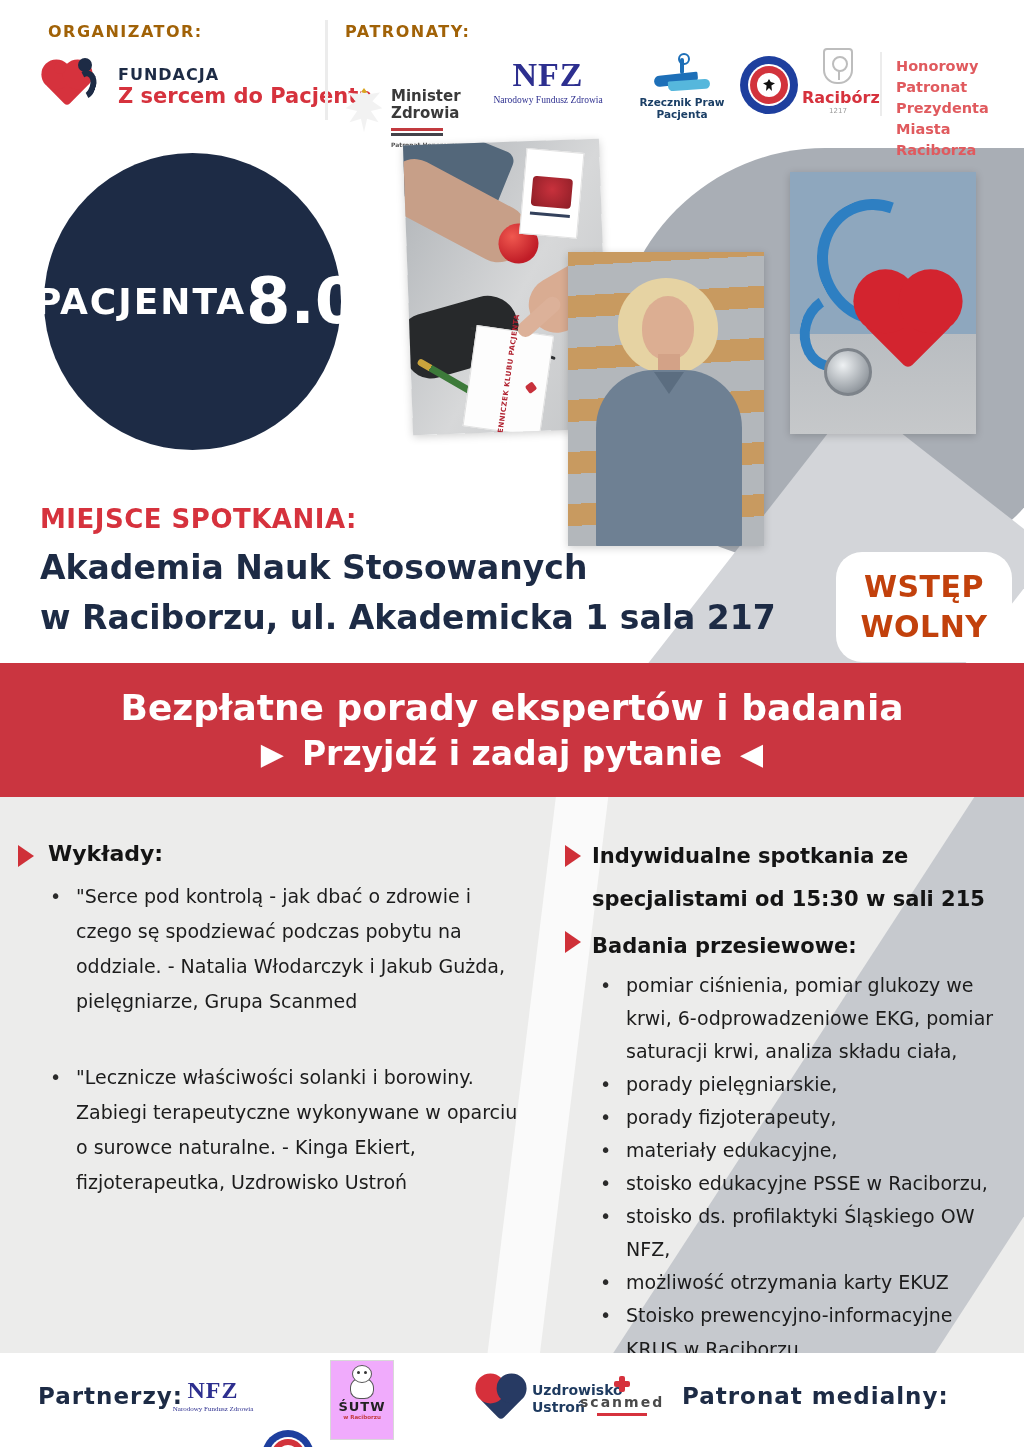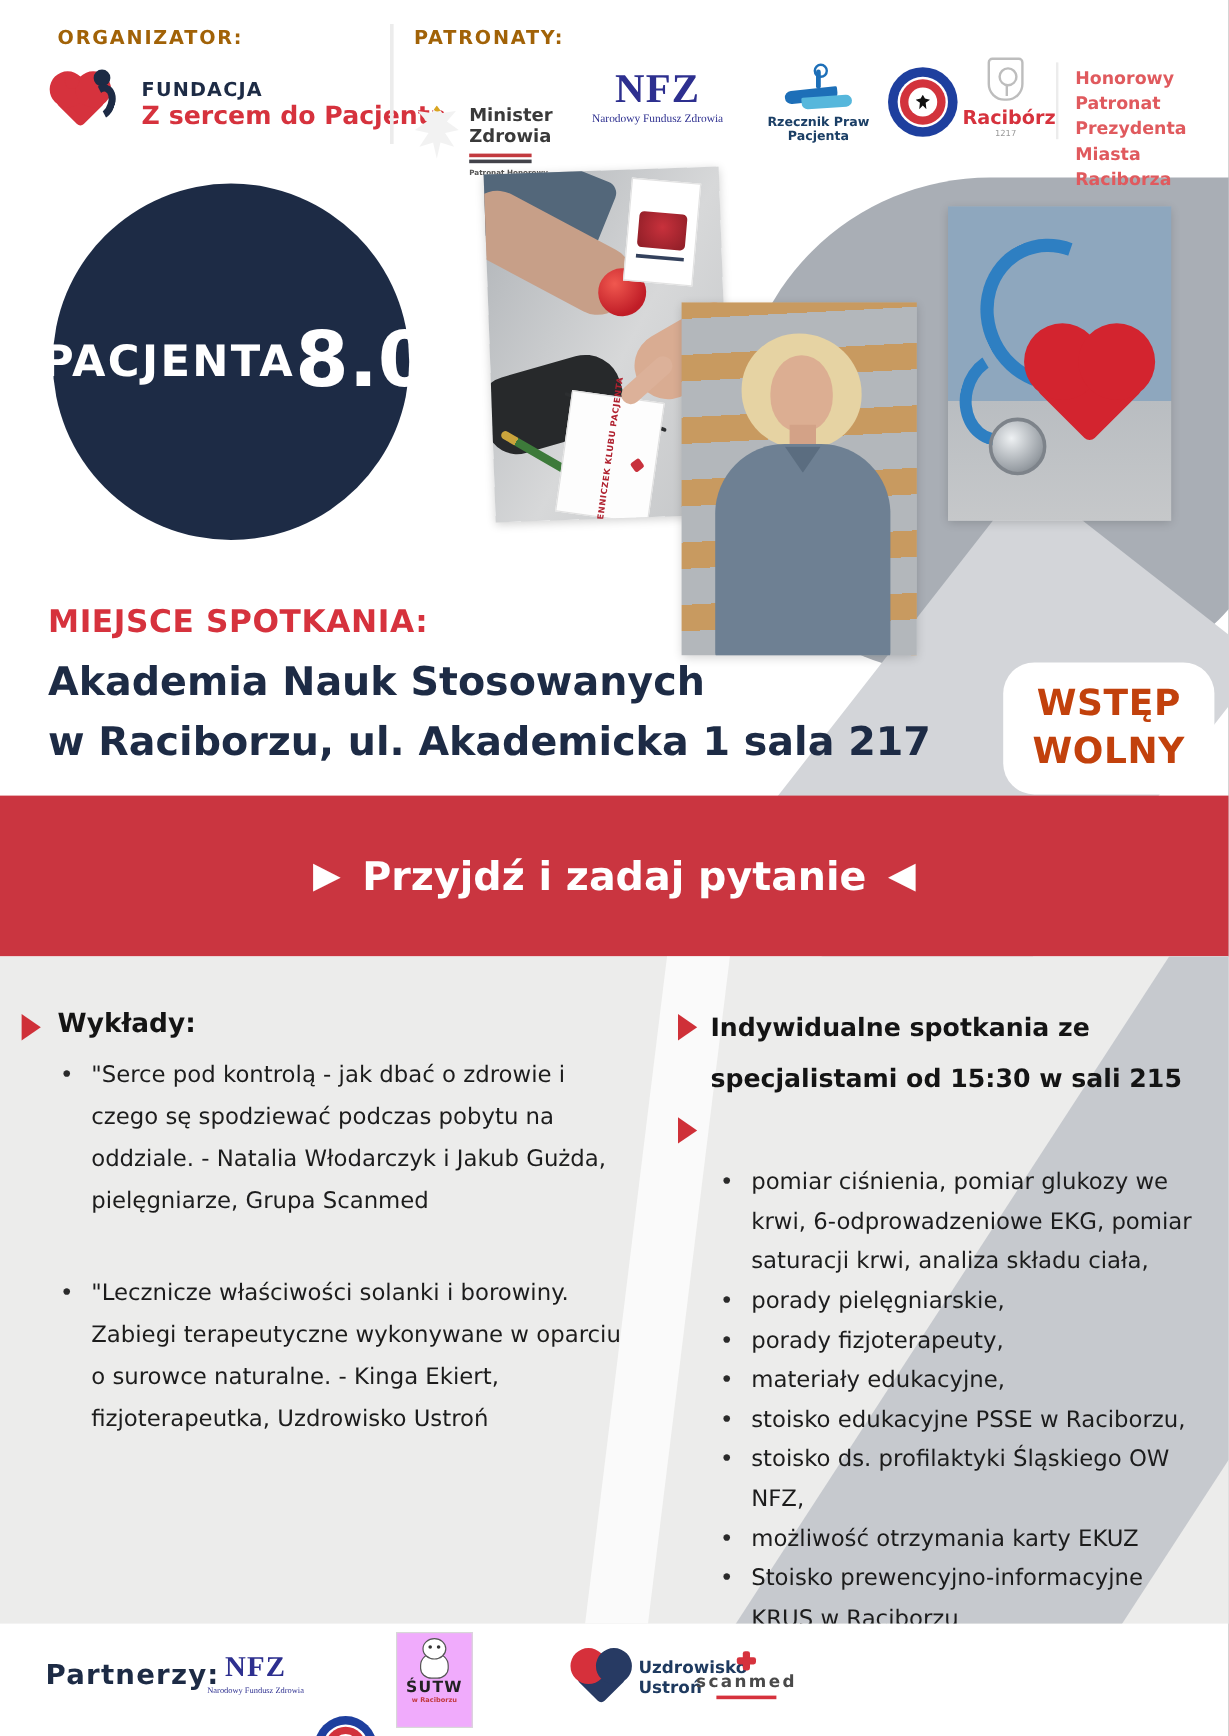--- a/index.html
+++ b/index.html
@@ -306,20 +306,21 @@
   <div class="abs venue-label" style="left:40px; top:504px;">MIEJSCE SPOTKANIA:</div>
   <div class="abs venue-line" style="left:40px; top:548px;">Akademia Nauk Stosowanych</div>
   <div class="abs venue-line" style="left:40px; top:598px;">w Raciborzu, ul. Akademicka 1 sala 217</div>
 
   <div class="abs free-card">
     <div class="free-line">WSTĘP</div>
     <div class="free-line">WOLNY</div>
   </div>
 
   <div class="abs banner">
+    <div class="banner-l1">Bezpłatne porady ekspertów i badania</div>
     <div class="banner-l2">
       <span class="banner-arrow">▶</span>
       <span>Przyjdź i zadaj pytanie</span>
       <span class="banner-arrow">◀</span>
     </div>
   </div>
 
   <div class="abs panel">
     <div class="panel-darkband"></div>
     <div class="panel-whiteband"></div>
@@ -327,20 +328,21 @@
     <div class="abs tri-red" style="left:18px; top:48px;"></div>
     <div class="abs col-title" style="left:48px; top:44px;">Wykłady:</div>
     <ul class="abs bullets bullets-left" style="left:42px; top:82px; width:488px;">
       <li>"Serce pod kontrolą - jak dbać o zdrowie i czego sę spodziewać podczas pobytu na oddziale. - Natalia Włodarczyk i Jakub Gużda, pielęgniarze, Grupa Scanmed</li>
       <li>"Lecznicze właściwości solanki i borowiny. Zabiegi terapeutyczne wykonywane w oparciu o surowce naturalne. - Kinga Ekiert, fizjoterapeutka, Uzdrowisko Ustroń</li>
     </ul>
 
     <div class="abs tri-red" style="left:565px; top:48px;"></div>
     <div class="abs head-right" style="left:592px; top:38px; width:420px;">Indywidualne spotkania ze specjalistami od 15:30 w sali 215</div>
     <div class="abs tri-red" style="left:565px; top:134px;"></div>
+    <div class="abs head-right" style="left:592px; top:128px; width:420px;">Badania przesiewowe:</div>
     <ul class="abs bullets bullets-right" style="left:592px; top:172px; width:408px;">
       <li>pomiar ciśnienia, pomiar glukozy we krwi, 6-odprowadzeniowe EKG, pomiar saturacji krwi, analiza składu ciała,</li>
       <li>porady pielęgniarskie,</li>
       <li>porady fizjoterapeuty,</li>
       <li>materiały edukacyjne,</li>
       <li>stoisko edukacyjne PSSE w Raciborzu,</li>
       <li>stoisko ds. profilaktyki Śląskiego OW NFZ,</li>
       <li>możliwość otrzymania karty EKUZ</li>
       <li>Stoisko prewencyjno-informacyjne KRUS w Raciborzu</li>
     </ul>
@@ -378,14 +380,15 @@
       <div>Ustroń</div>
     </div>
   </div>
 
   <div class="abs scanmed" style="left:580px; top:1376px;">
     <div class="scan-cross"></div>
     <div class="scan-name">scanmed</div>
     <div class="scan-rule"></div>
   </div>
 
+  <div class="abs footer-label" style="left:682px; top:1383px;">Patronat medialny:</div>
 
 </div>
 
 </body></html>

